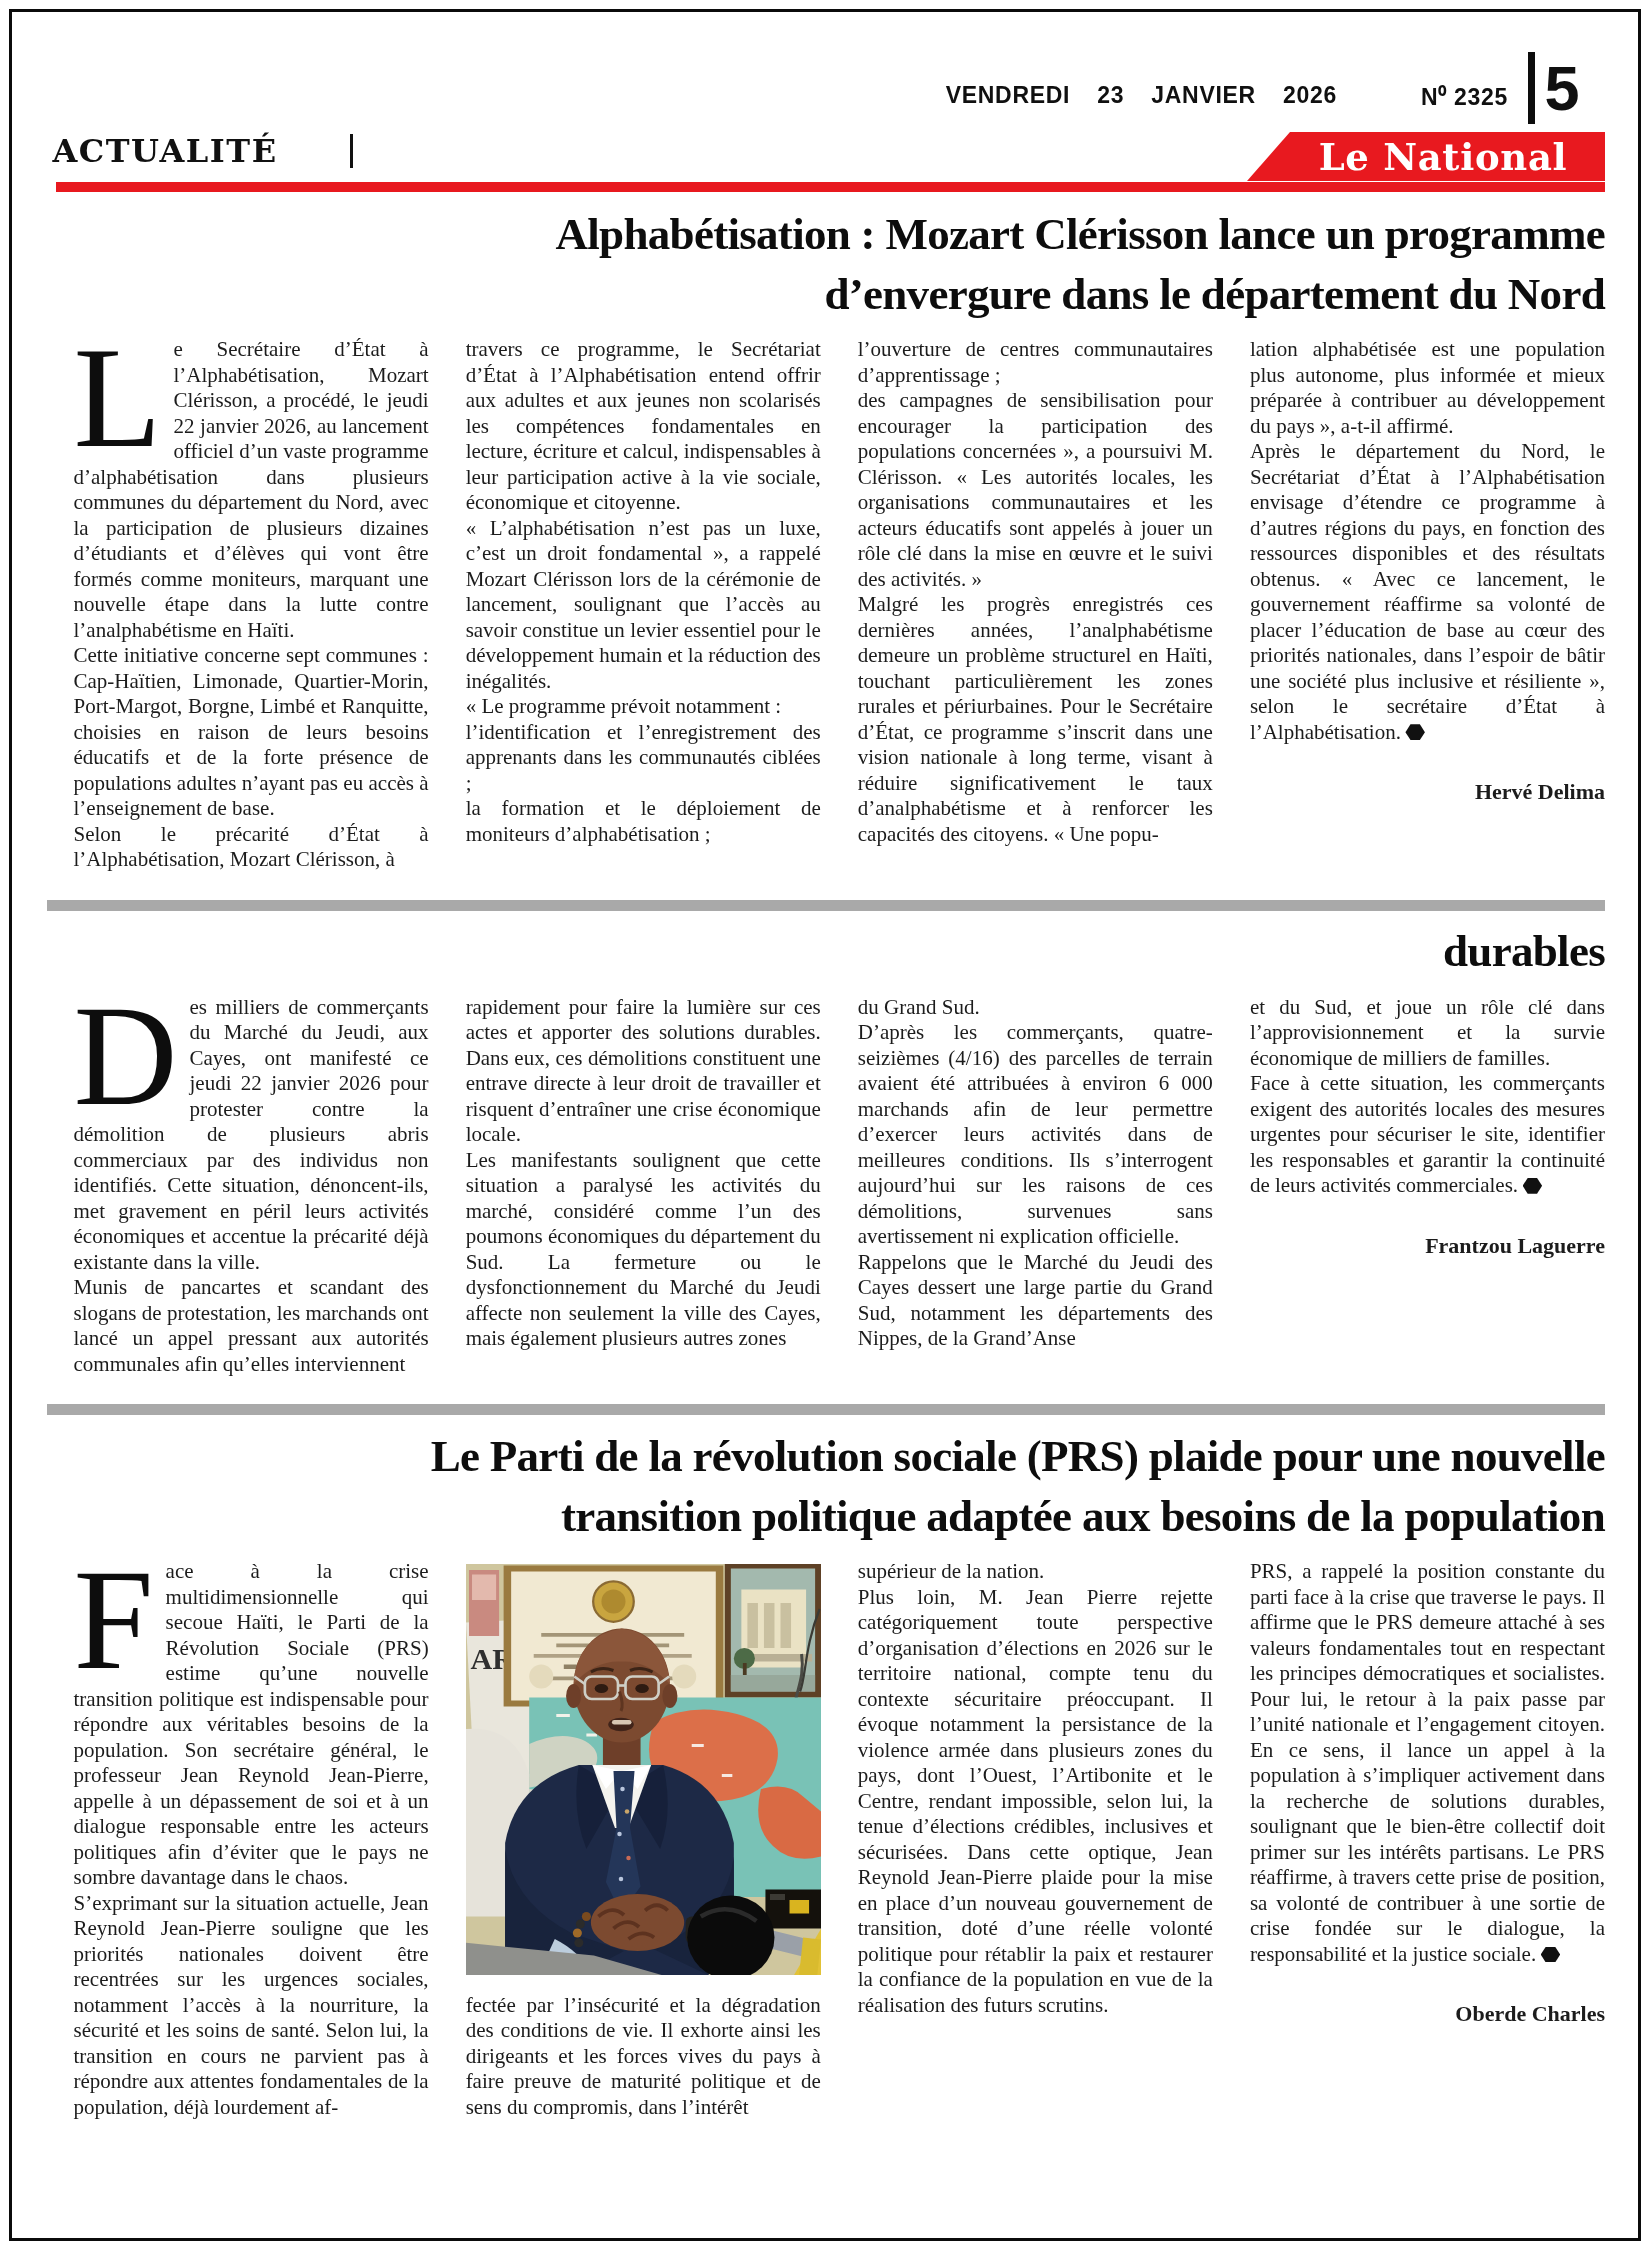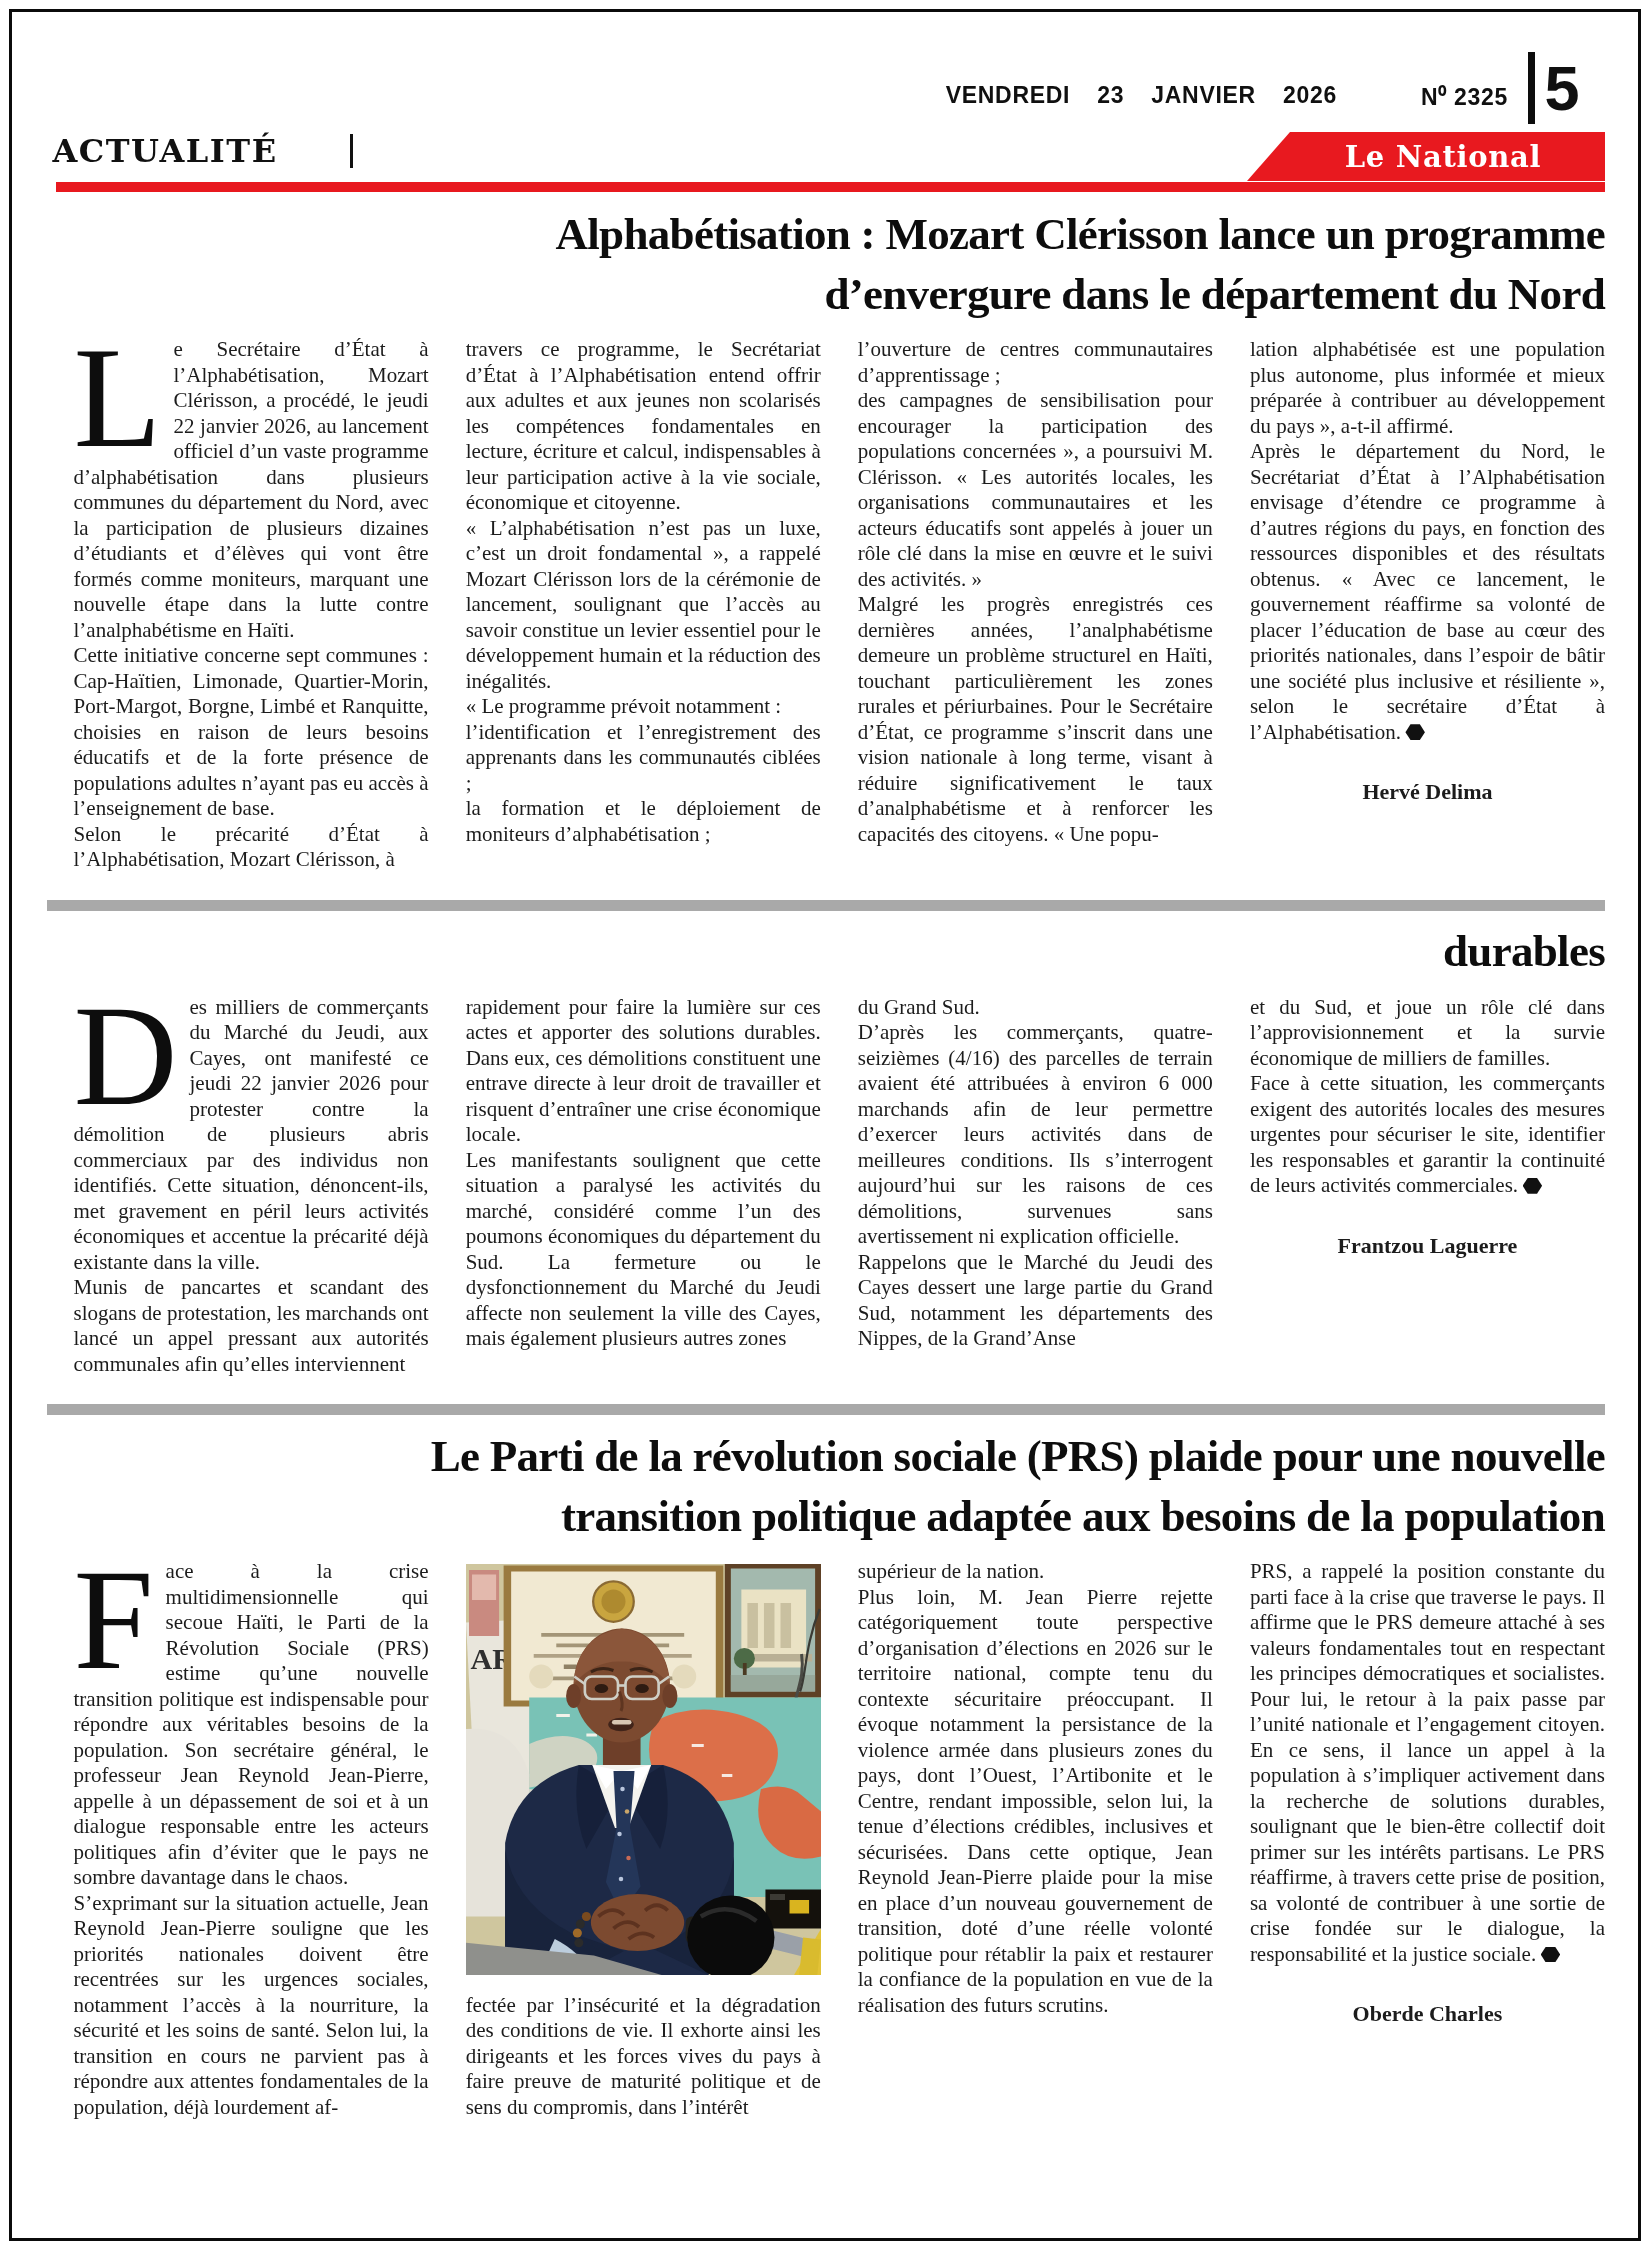--- a/index.html
+++ b/index.html
@@ -16,32 +16,32 @@
   .mh-date{font-size:23px;letter-spacing:0.7px;word-spacing:20px;margin-top:15px;}
   .mh-issue{font-size:23px;letter-spacing:0.7px;margin:15px 0 0 84px;}
   .mh-bar{width:6.7px;height:72px;background:#0d0d0d;margin:0 9.7px 0 20px;}
   .mh-page{font-size:63px;line-height:66px;}
   .mh-section{position:absolute;left:7.5px;top:120px;display:flex;align-items:center;}
   .mh-section-label{font-family:"DejaVu Serif",serif;font-weight:bold;font-size:32px;letter-spacing:1.5px;color:#111;}
   .mh-pipe{width:3.7px;height:34px;background:#111;margin-left:72px;}
   .mh-flag{position:absolute;right:0;top:120px;width:358px;height:49px;background:var(--red);
            clip-path:polygon(43px 0,100% 0,100% 100%,0 100%);
            display:flex;align-items:center;justify-content:center;padding-left:34px;box-sizing:border-box;}
-  .mh-flag span{color:#fff;font-family:"DejaVu Serif",serif;font-weight:bold;font-size:29px;letter-spacing:0.7px;}
+  .mh-flag span{color:#fff;font-family:"DejaVu Serif",serif;font-weight:bold;font-size:37px;letter-spacing:0.7px;}
   .mh-rule{position:absolute;left:10.5px;right:0;top:170px;height:9.7px;background:var(--red);}
 
   
   .headline{margin:10.5px 0 13.5px;}
   .headline .para{margin:0;text-align:right;font-weight:bold;font-size:45px;line-height:60px;
                   letter-spacing:-0.7px;color:#0d0d0d;}
   .cols{display:flex;gap:37px;margin-left:28.5px;}
   .col{flex:1 1 0;font-size:21px;line-height:25.5px;text-align:justify;color:#1c1c1c;}
   .col .para{margin:0;}
   .dropcap{float:left;font-size:144px;line-height:109px;padding:6px 12px 0 0;color:#0d0d0d;}
-  .byline{font-weight:bold;font-size:22px;margin:34px 0 0;text-align:center;}
+  .byline{font-weight:bold;font-size:22px;margin:34px 0 0;text-align:right;}
   .sep{height:11.2px;background:var(--sep);margin:27px 0 7.5px 1.5px;}
   .endmark{display:inline-block;width:19.5px;height:15.7px;background:#111;margin-left:4.5px;vertical-align:-1.5px;
            clip-path:polygon(26% 0,74% 0,100% 50%,74% 100%,26% 100%,0 50%);}
 
   .photo{margin:4.5px 0 18px;}
   .photo svg{display:block;width:100%;height:411px;}
 </style>
 </head>
 <body>
 

